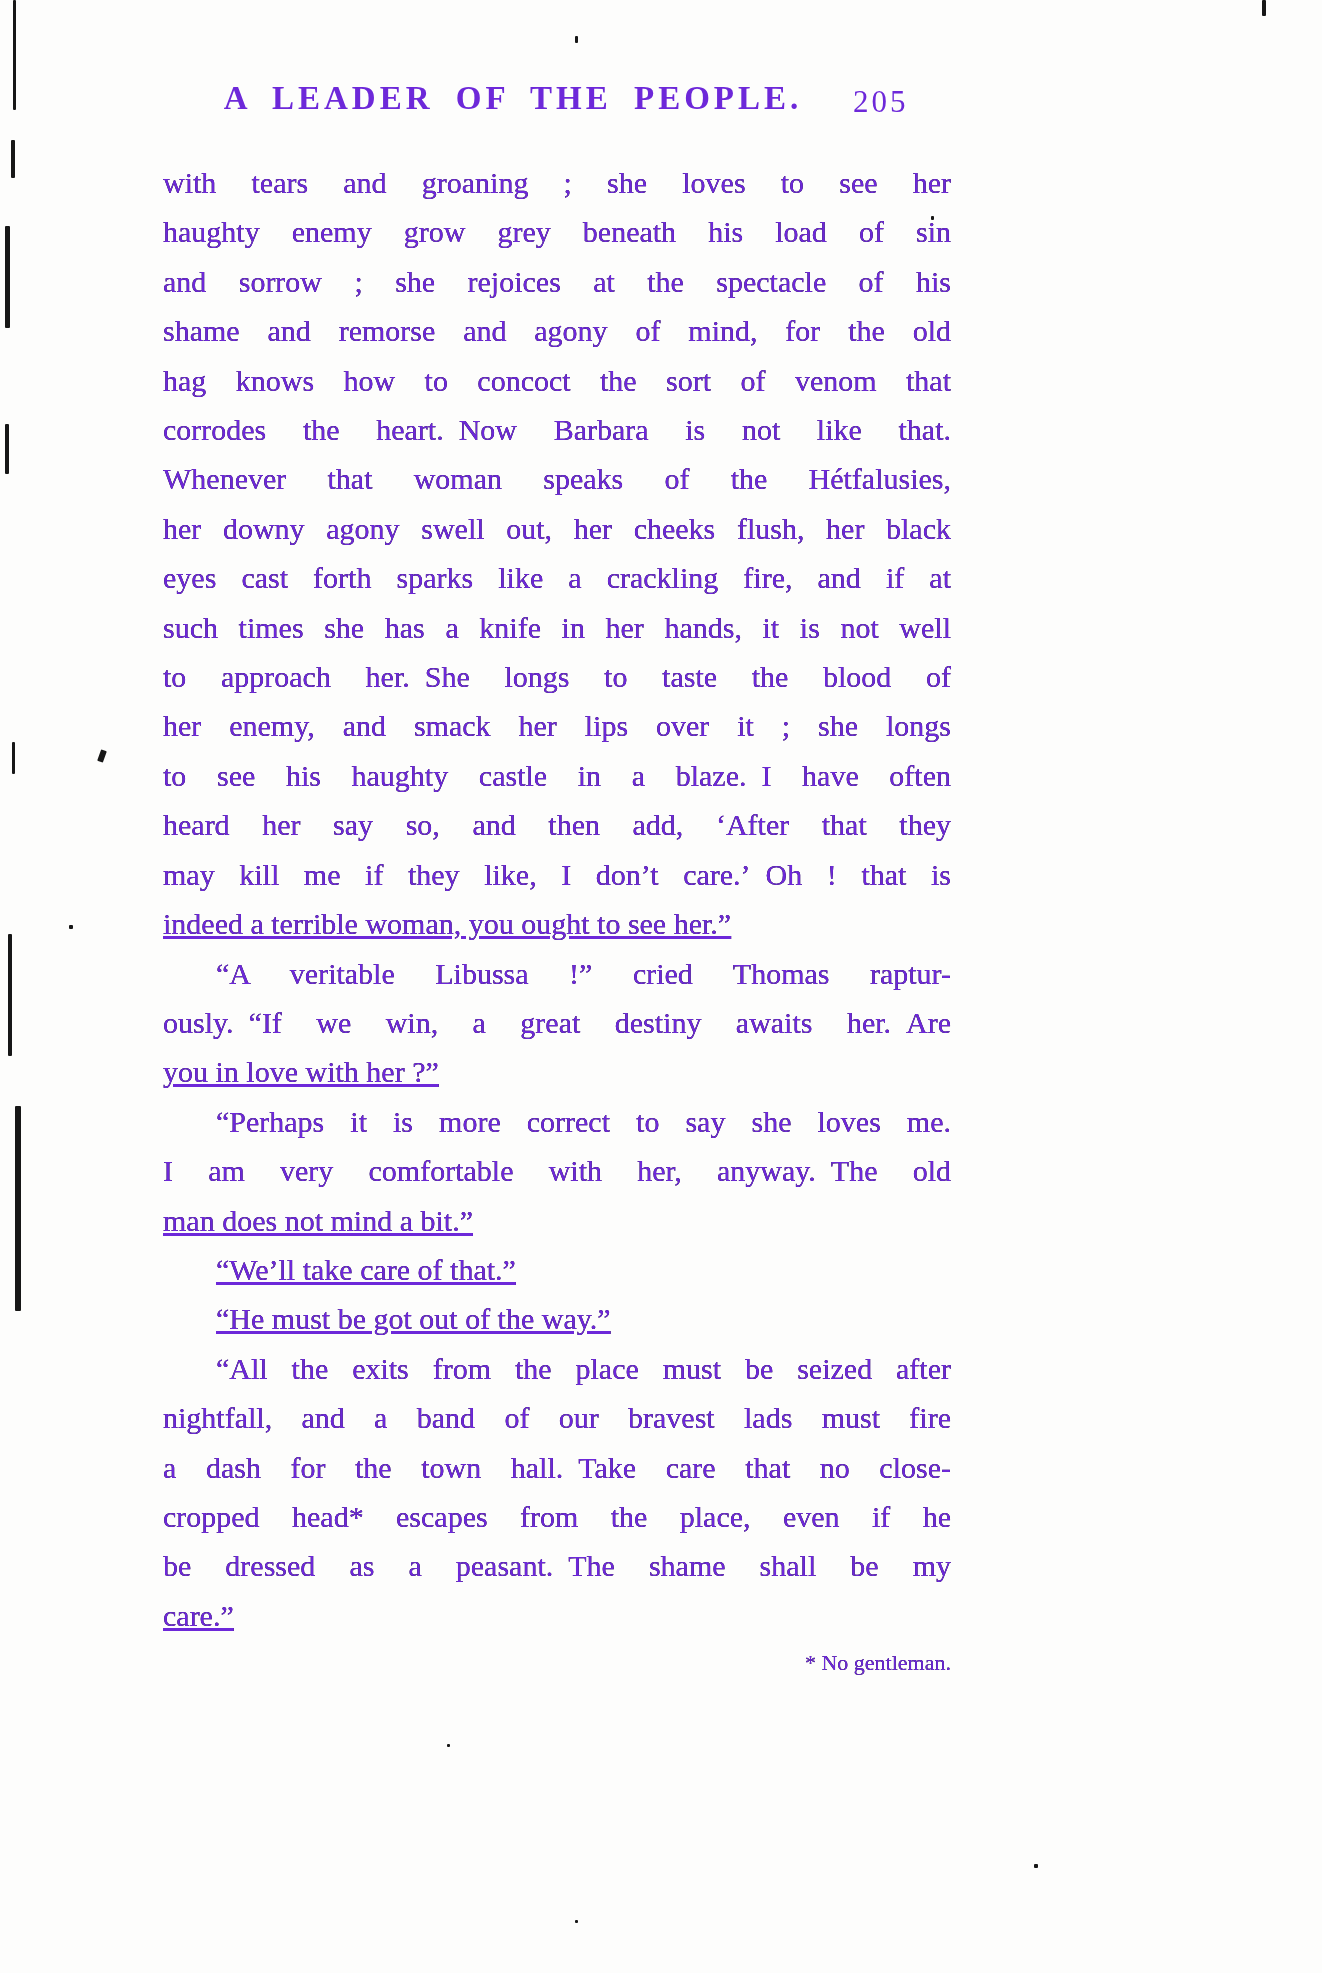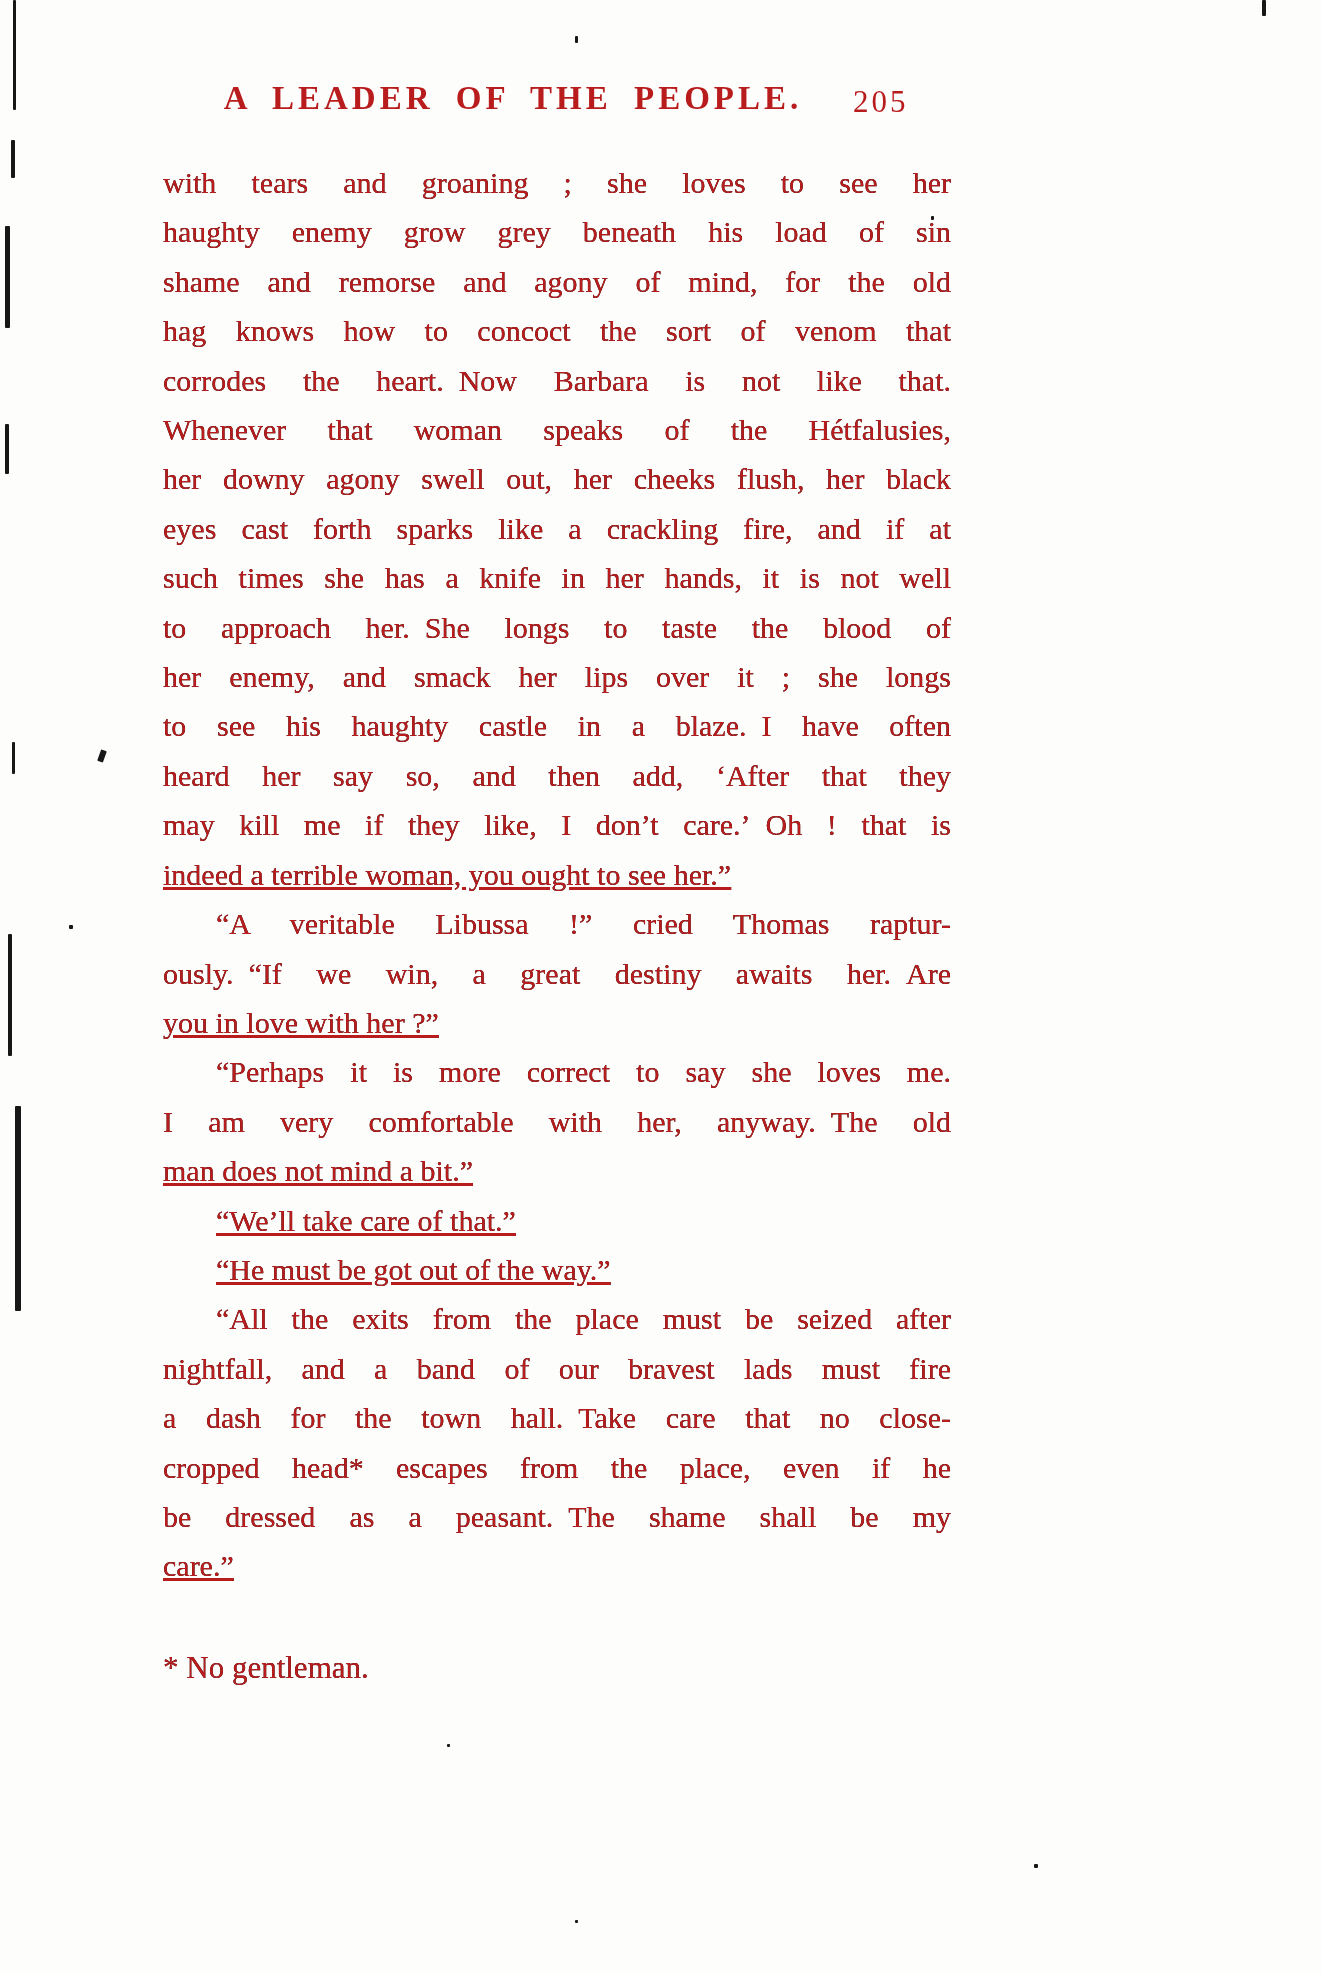--- a/index.html
+++ b/index.html
@@ -3,21 +3,21 @@
 <meta charset="utf-8">
 <style>
   html, body { margin: 0; padding: 0; background: #d9d9d9; }
   .page {
     position: relative;
     width: 1322px;
     height: 1973px;
     margin: 0 auto;
     background: #fdfdfc;
     font-family: "Liberation Serif", serif;
-    color: #b91c1c;
+    color: #6d28d9;
     overflow: hidden;
   }
   .running-head {
     position: absolute;
     top: 80px;
     left: 163px;
     width: 700px;
     text-align: center;
     font-size: 33px;
     font-weight: bold;
@@ -47,42 +47,43 @@
     text-align-last: justify;
     white-space: normal;
   }
   .line.last { text-align-last: left; text-decoration: underline; }
   .line.indent { text-indent: 53px; }
   .footnote {
     position: absolute;
     top: 1650px;
     left: 163px;
     width: 788px;
-    text-align: left;
-    font-size: 31px;
+    text-align: right;
+    font-size: 22px;
     text-shadow: 0 0 0.3px #000;
   }
   .artifact {
     position: absolute;
     background: #171717;
     border-radius: 1px;
   }
 </style>
 </head>
 <body>
 
 <div class="page">
 
   <div class="running-head">A LEADER OF THE PEOPLE.</div>
 
   <div class="page-num">205</div>
 
   <div class="text-block" id="text-block">
       <div class="line">with tears and groaning ; she loves to see her</div>
       <div class="line">haughty enemy grow grey beneath his load of sin</div>
+      <div class="line">and sorrow ; she rejoices at the spectacle of his</div>
       <div class="line">shame and remorse and agony of mind, for the old</div>
       <div class="line">hag knows how to concoct the sort of venom that</div>
       <div class="line">corrodes the heart. Now Barbara is not like that.</div>
       <div class="line">Whenever that woman speaks of the Hétfalusies,</div>
       <div class="line">her downy agony swell out, her cheeks flush, her black</div>
       <div class="line">eyes cast forth sparks like a crackling fire, and if at</div>
       <div class="line">such times she has a knife in her hands, it is not well</div>
       <div class="line">to approach her. She longs to taste the blood of</div>
       <div class="line">her enemy, and smack her lips over it ; she longs</div>
       <div class="line">to see his haughty castle in a blaze. I have often</div>

